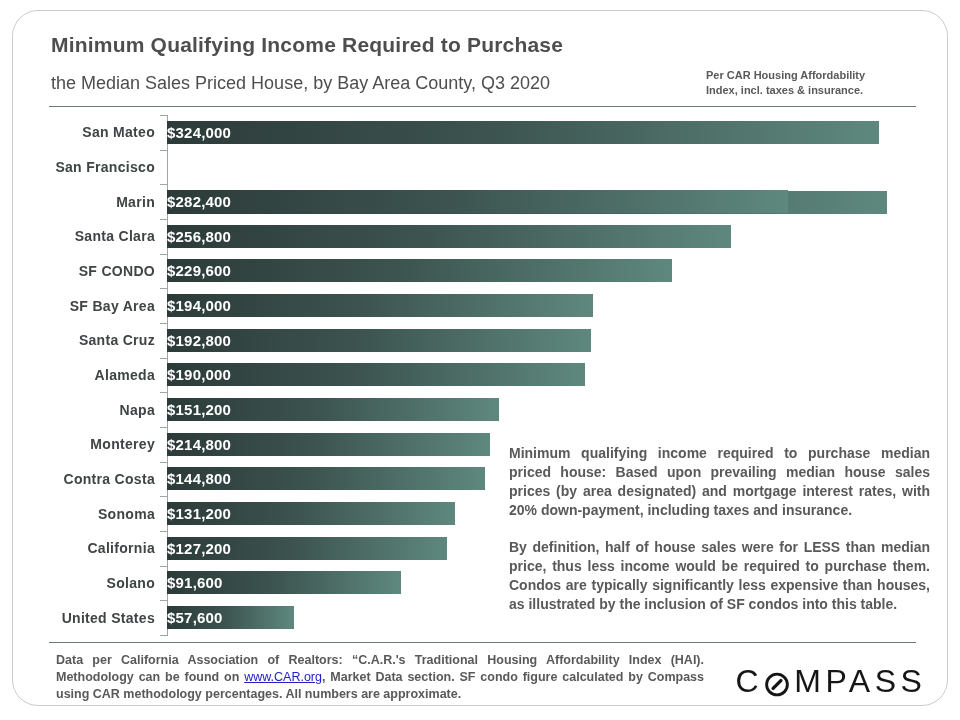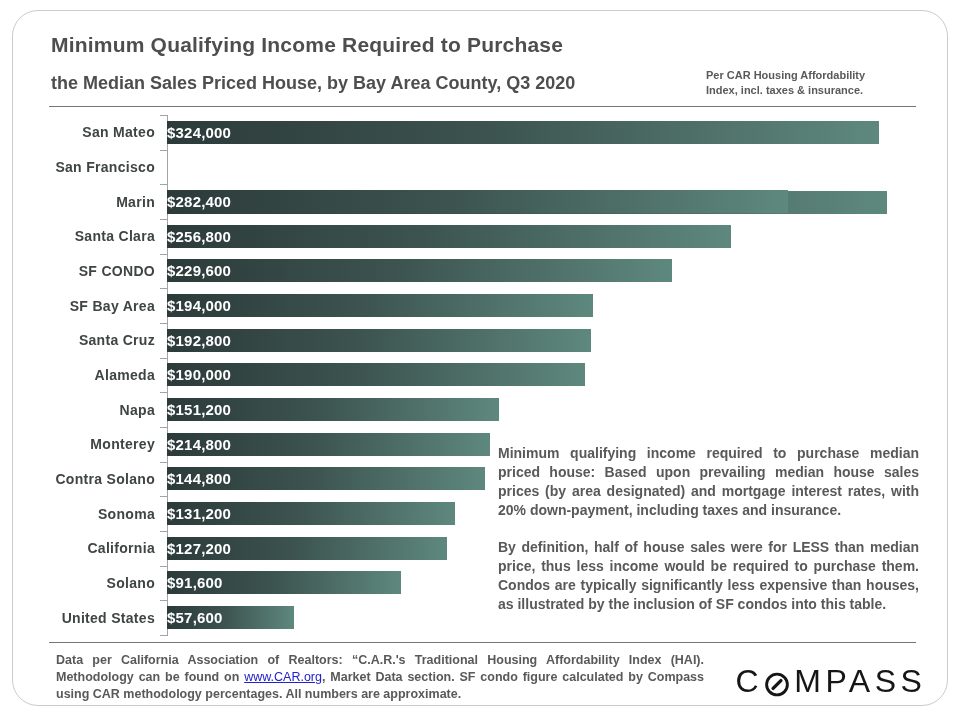--- a/index.html
+++ b/index.html
@@ -10,21 +10,21 @@
     background:#ffffff; border:1.5px solid #c9cbcc; border-radius:26px;
   }
 
   
   .title {
     position:absolute; left:38px; top:22px;
     font-size:21px; font-weight:bold; color:#4e4e4e; letter-spacing:0.2px;
   }
   .subtitle {
     position:absolute; left:38px; top:62px;
-    font-size:18px; font-weight:bold; color:#4e4e4e;
+    font-size:18px; font-weight:normal; color:#4e4e4e;
   }
   .header-note {
     position:absolute; left:693px; top:57px; width:220px;
     font-size:11px; font-weight:bold; color:#595959; line-height:15px;
   }
   .hr { position:absolute; left:36px; width:867px; height:1px; background:#70797a; }
   .hr-top { top:95px; }
   .hr-bottom { top:631px; }
 
   
@@ -50,21 +50,21 @@
     background:linear-gradient(90deg, #2c3b39 0%, #3c534f 45%, #5e887e 100%);
     display:flex; align-items:center;
   }
   .bar-value {
     font-size:15px; font-weight:bold; color:#ffffff;
     letter-spacing:0.2px; white-space:nowrap;
   }
 
   
   .annotation {
-    position:absolute; left:485px; top:433px; width:421px;
+    position:absolute; left:496px; top:433px; width:421px;
     font-size:14px; font-weight:bold; color:#595959;
     text-align:justify; line-height:19px;
   }
   .annotation p + p { margin-top:18px; }
 
   
   .footer-text {
     position:absolute; left:43px; top:641px; width:648px;
     font-size:12.5px; font-weight:bold; color:#595959;
     text-align:justify; line-height:17px;
@@ -179,21 +179,21 @@
   <div class="row">
     <div class="row-label">Monterey</div>
     <div class="bar-track">
       <div class="bar" style="width: 322.598px;">
         <span class="bar-value">$214,800</span>
       </div>
     </div>
   </div>
 
   <div class="row">
-    <div class="row-label">Contra Solano</div>
+    <div class="row-label">Contra Costa</div>
     <div class="bar-track">
       <div class="bar" style="width: 318.202px;">
         <span class="bar-value">$144,800</span>
       </div>
     </div>
   </div>
 
   <div class="row">
     <div class="row-label">Sonoma</div>
     <div class="bar-track">

